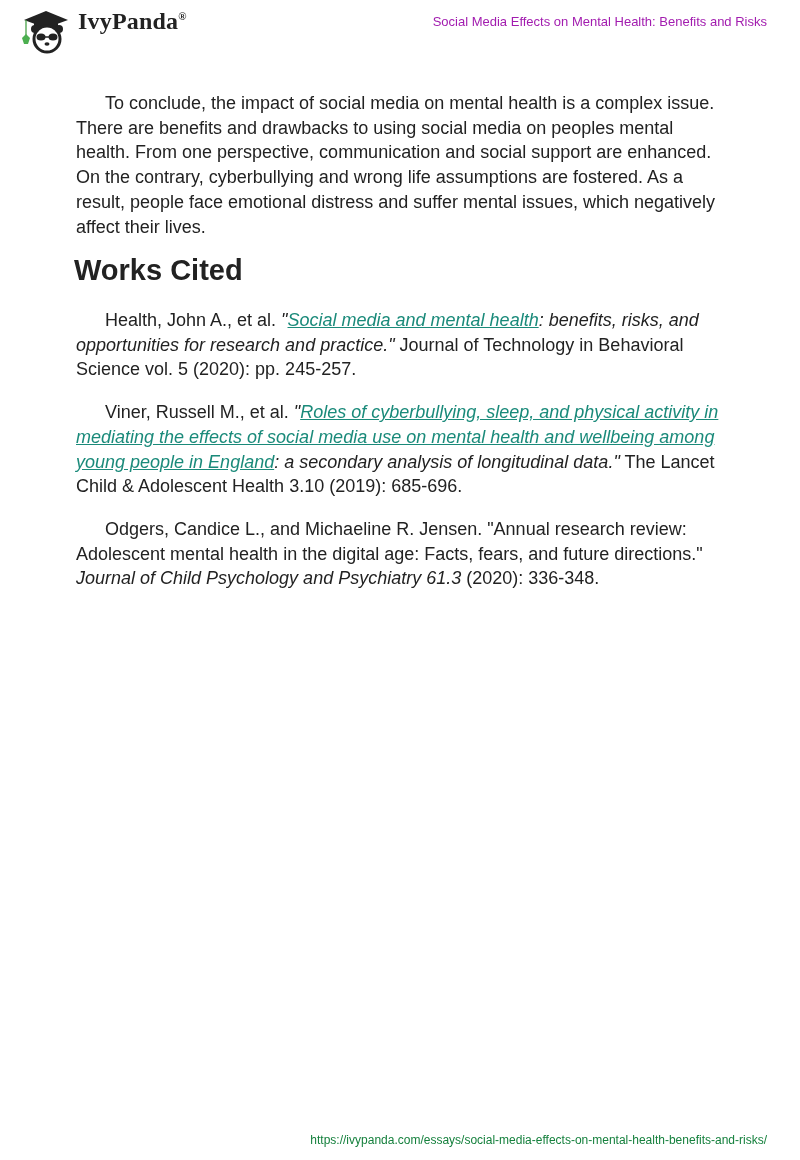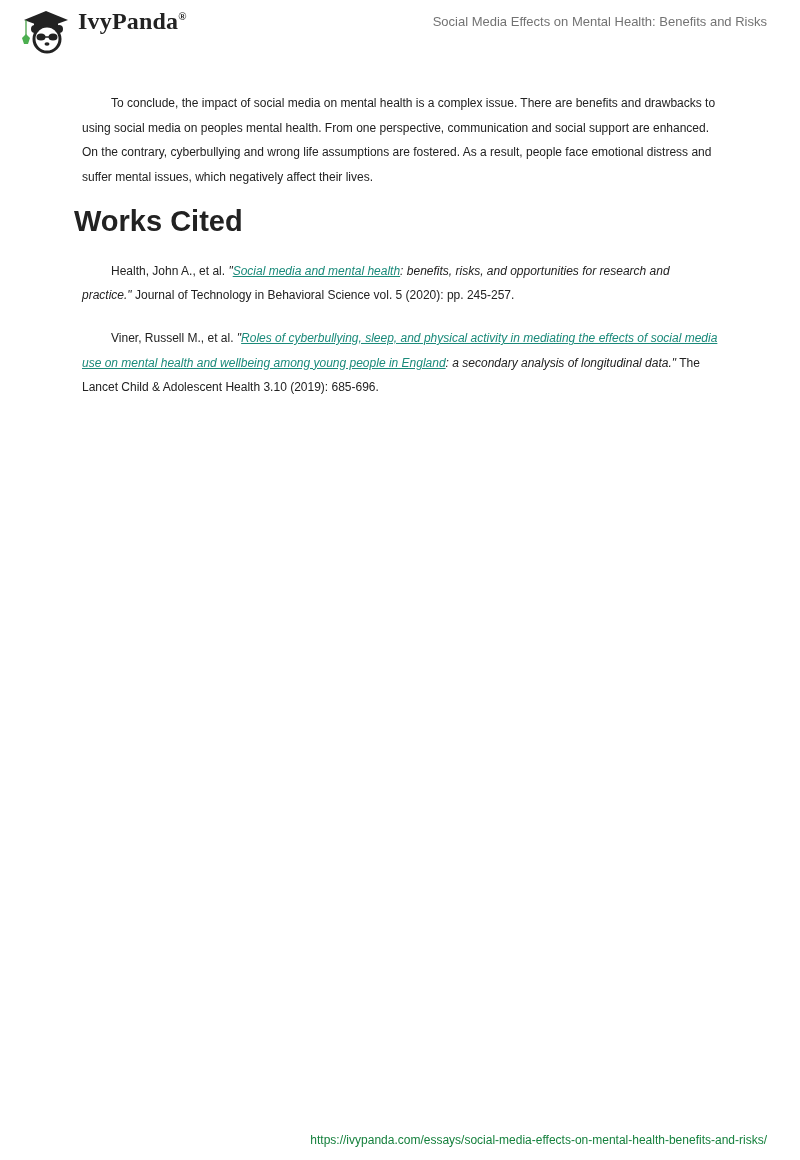--- a/index.html
+++ b/index.html
@@ -3,24 +3,24 @@
 <meta charset="utf-8">
 <style>
   html, body { margin: 0; padding: 0; background: #ffffff; }
   body { width: 800px; height: 1160px; position: relative; overflow: hidden;
          font-family: "Liberation Sans", sans-serif; color: #222222; }
   .header { position: absolute; left: 0; top: 0; width: 800px; height: 60px; }
   .logo { position: absolute; left: 16px; top: 8px; display: flex; align-items: flex-start; }
   .logo svg { width: 60px; height: 46px; }
   .logo-text { font-family: "Liberation Serif", serif; font-weight: bold; font-size: 24px; color: #222; margin-left: 2px; letter-spacing: 0.2px; }
   .logo-text sup { font-size: 11px; vertical-align: top; position: relative; top: 2px; }
-  .doc-title { position: absolute; right: 33px; top: 14px; font-size: 13px; color: #737373; }
+  .doc-title { position: absolute; right: 33px; top: 14px; font-size: 13px; color: #a21caf; }
   .content { position: absolute; left: 74px; top: 70px; width: 652px; }
   h2 { font-size: 29px; font-weight: bold; margin: 0; color: #222; line-height: 1.2; }
-  p { font-size: 12px; line-height: 24.7px; margin: 8px; }
+  p { font-size: 18px; line-height: 24.7px; margin: 2px; }
   .indent { text-indent: 29px; }
   .conclusion-title { margin-top: 5px; }
   .conclusion-body { margin-top: 21px; }
   .works-title { margin-top: 14px; }
   .cite { margin-top: 18px; }
   .cite-first { margin-top: 20px; }
   a.link { color: #1a8a7a; text-decoration: underline; font-style: italic; }
   em { font-style: italic; }
   .footer-url { position: absolute; right: 33px; top: 1133px; font-size: 12px; color: #15803d; }
 </style>
@@ -51,15 +51,16 @@
 
 <div class="content">
   <p class="indent conclusion-body">To conclude, the impact of social media on mental health is a complex issue. There are benefits and drawbacks to using social media on peoples mental health. From one perspective, communication and social support are enhanced. On the contrary, cyberbullying and wrong life assumptions are fostered. As a result, people face emotional distress and suffer mental issues, which negatively affect their lives.</p>
 
   <h2 class="works-title">Works Cited</h2>
 
   <p class="indent cite-first"><span>Health, John A., et al. </span><em>"</em><a class="link">Social media and mental health</a><em>: benefits, risks, and opportunities for research and practice."</em><span> Journal of Technology in Behavioral Science vol. 5 (2020): pp. 245-257.</span></p>
 
   <p class="indent cite"><span>Viner, Russell M., et al. </span><em>"</em><a class="link">Roles of cyberbullying, sleep, and physical activity in mediating the effects of social media use on mental health and wellbeing among young people in England</a><em>: a secondary analysis of longitudinal data."</em><span> The Lancet Child &amp; Adolescent Health 3.10 (2019): 685-696.</span></p>
 
+  <p class="indent cite"><span>Odgers, Candice L., and Michaeline R. Jensen. "Annual research review: Adolescent mental health in the digital age: Facts, fears, and future directions." </span><em>Journal of Child Psychology and Psychiatry 61.3</em><span> (2020): 336-348.</span></p>
 </div>
 
 <div class="footer-url">https://ivypanda.com/essays/social-media-effects-on-mental-health-benefits-and-risks/</div>
 
 </body></html>

